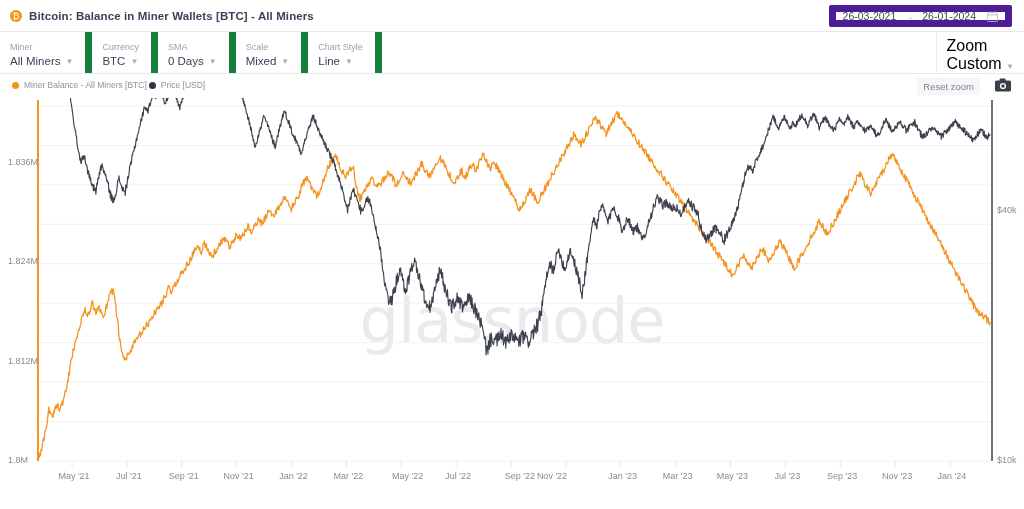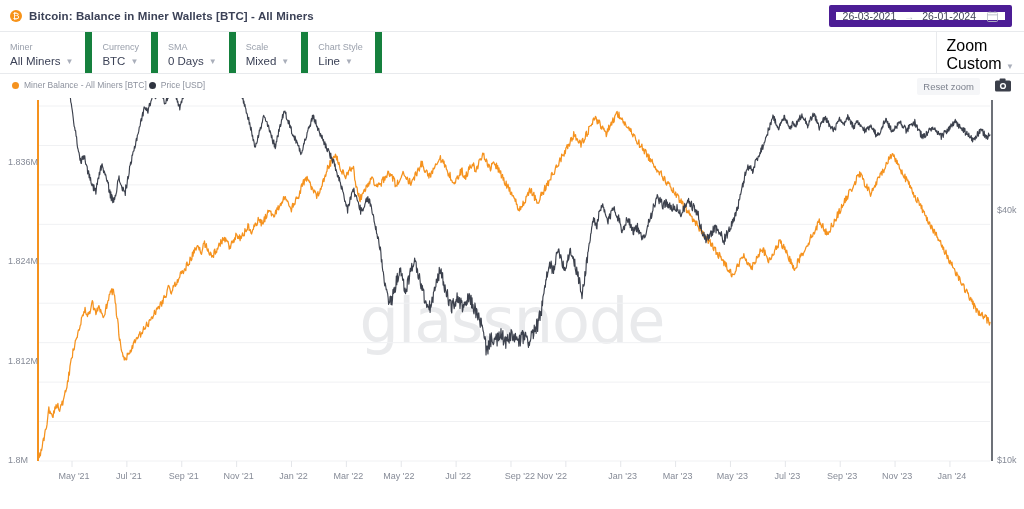--- a/index.html
+++ b/index.html
@@ -229,21 +229,21 @@
         <div class="axlabel ylabel-left" style="top: 158.2px;">1.824M</div>
         <div class="axlabel ylabel-left" style="top: 58.8px;">1.836M</div>
         <div class="axlabel ylabel-right" style="top: 357px;">$10k</div>
         <div class="axlabel ylabel-right" style="top: 106.725px;">$40k</div>
         <div class="axlabel xlabel" style="left: 54.0196px; top: 373px; width: 40px; text-align: center;">May '21</div>
         <div class="axlabel xlabel" style="left: 108.89px; top: 373px; width: 40px; text-align: center;">Jul '21</div>
         <div class="axlabel xlabel" style="left: 163.76px; top: 373px; width: 40px; text-align: center;">Sep '21</div>
         <div class="axlabel xlabel" style="left: 218.631px; top: 373px; width: 40px; text-align: center;">Nov '21</div>
         <div class="axlabel xlabel" style="left: 273.501px; top: 373px; width: 40px; text-align: center;">Jan '22</div>
         <div class="axlabel xlabel" style="left: 328.371px; top: 373px; width: 40px; text-align: center;">Mar '22</div>
-        <div class="axlabel xlabel" style="left: 383.241px; top: 373px; width: 40px; text-align: left;">May '22</div>
+        <div class="axlabel xlabel" style="left: 383.241px; top: 373px; width: 40px; text-align: right;">May '22</div>
         <div class="axlabel xlabel" style="left: 438.112px; top: 373px; width: 40px; text-align: center;">Jul '22</div>
         <div class="axlabel xlabel" style="left: 495px; top: 373px; width: 40px; text-align: right;">Sep '22</div>
         <div class="axlabel xlabel" style="left: 532px; top: 373px; width: 40px; text-align: center;">Nov '22</div>
         <div class="axlabel xlabel" style="left: 602.723px; top: 373px; width: 40px; text-align: center;">Jan '23</div>
         <div class="axlabel xlabel" style="left: 657.593px; top: 373px; width: 40px; text-align: center;">Mar '23</div>
         <div class="axlabel xlabel" style="left: 712.463px; top: 373px; width: 40px; text-align: center;">May '23</div>
         <div class="axlabel xlabel" style="left: 767.334px; top: 373px; width: 40px; text-align: center;">Jul '23</div>
         <div class="axlabel xlabel" style="left: 822.204px; top: 373px; width: 40px; text-align: center;">Sep '23</div>
         <div class="axlabel xlabel" style="left: 877.074px; top: 373px; width: 40px; text-align: center;">Nov '23</div>
         <div class="axlabel xlabel" style="left: 931.945px; top: 373px; width: 40px; text-align: center;">Jan '24</div>

